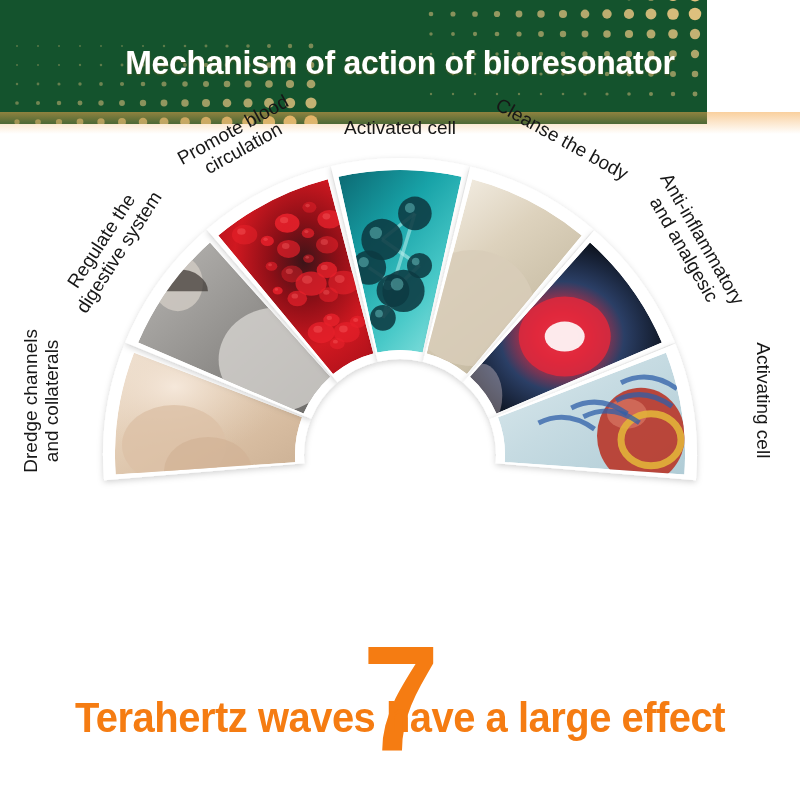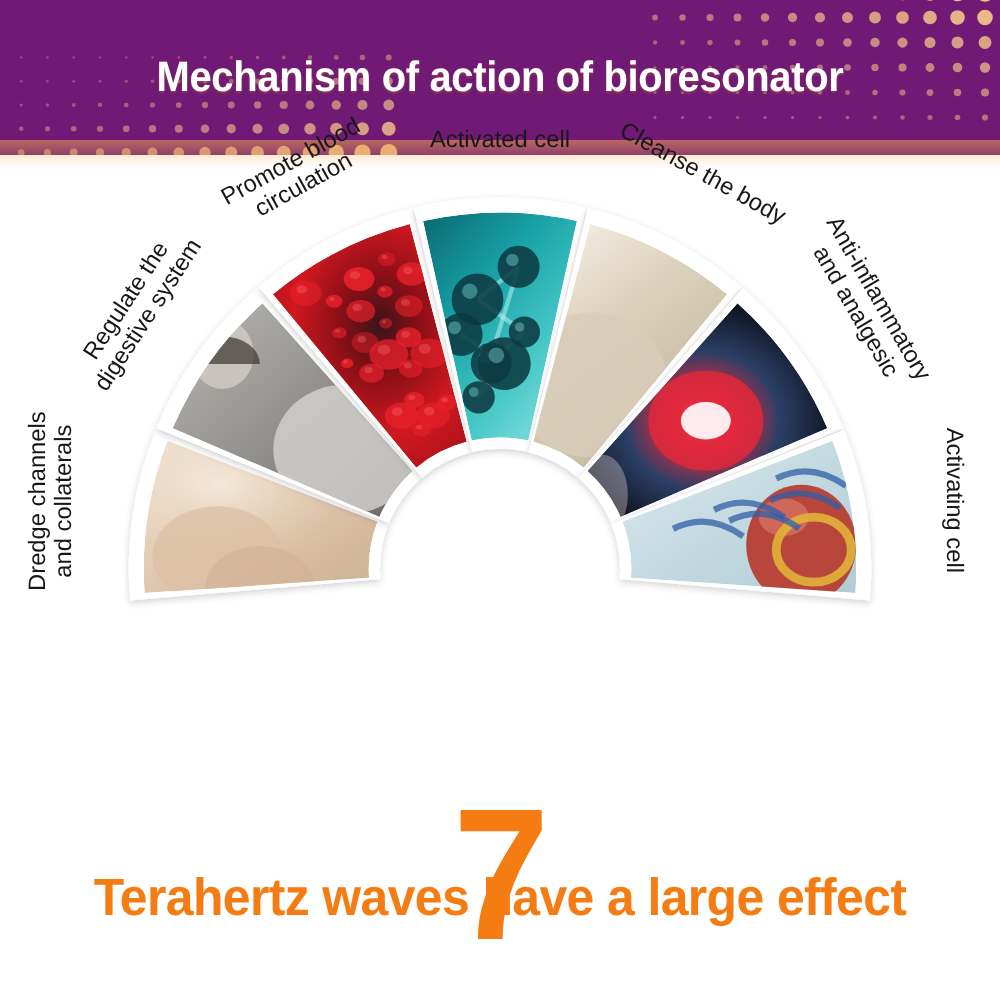--- a/index.html
+++ b/index.html
@@ -6,22 +6,22 @@
   html,body { width:800px; height:800px; }
   body {
     background:#ffffff;
     font-family:"Liberation Sans", sans-serif;
     overflow:hidden;
     position:relative;
   }
 
   
   #header-band {
-    position:absolute; left:0; top:0; width:800px; height:124px;
-    background:#701a75;
+    position:absolute; left:0; top:0; width:707px; height:124px;
+    background:#14532d;
     overflow:hidden;
   }
   #header-dots-right {
     position:absolute; right:-6px; top:-14px; width:290px; height:118px;
     opacity:.95;
   }
   #header-dots-left {
     position:absolute; left:-10px; top:40px; width:330px; height:100px;
     opacity:.9;
   }
@@ -459,19 +459,19 @@
 
   <div id="center-number">7</div>
 </div>
 
 <div class="seg-label" id="lbl0" style="text-align: center; left: 0px; top: 0px; transform: translate(41.0544px, 400.898px) translate(-50%, -50%) rotate(-90deg);">Dredge channels
 and collaterals</div>
 <div class="seg-label" id="lbl1" style="text-align: center; left: 0px; top: 0px; transform: translate(110.138px, 246.604px) translate(-50%, -50%) rotate(-57deg);">Regulate the
 digestive system</div>
 <div class="seg-label" id="lbl2" style="text-align: center; left: 0px; top: 0px; transform: translate(238.045px, 139.096px) translate(-50%, -50%) rotate(-29deg);">Promote blood
 circulation</div>
-<div class="seg-label" id="lbl3" style="text-align: center; left: 0px; top: 0px; transform: translate(400px, 112px) translate(-50%, -50%) rotate(0deg);">Activated cell</div>
+<div class="seg-label" id="lbl3" style="text-align: center; left: 0px; top: 16px; transform: translate(400px, 112px) translate(-50%, -50%) rotate(0deg);">Activated cell</div>
 <div class="seg-label" id="lbl4" style="text-align: center; left: 0px; top: 0px; transform: translate(561.955px, 139.096px) translate(-50%, -50%) rotate(29deg);">Cleanse the body</div>
 <div class="seg-label" id="lbl5" style="text-align: center; left: 0px; top: 0px; transform: translate(693.11px, 244.269px) translate(-50%, -50%) rotate(60deg);">Anti-inflammatory
 and analgesic</div>
 <div class="seg-label" id="lbl6" style="text-align: center; left: 0px; top: 0px; transform: translate(762.901px, 400.301px) translate(-50%, -50%) rotate(90deg);">Activating cell</div>
 
 <div id="footer-text">Terahertz waves have a large effect</div>
 
 </body></html>

